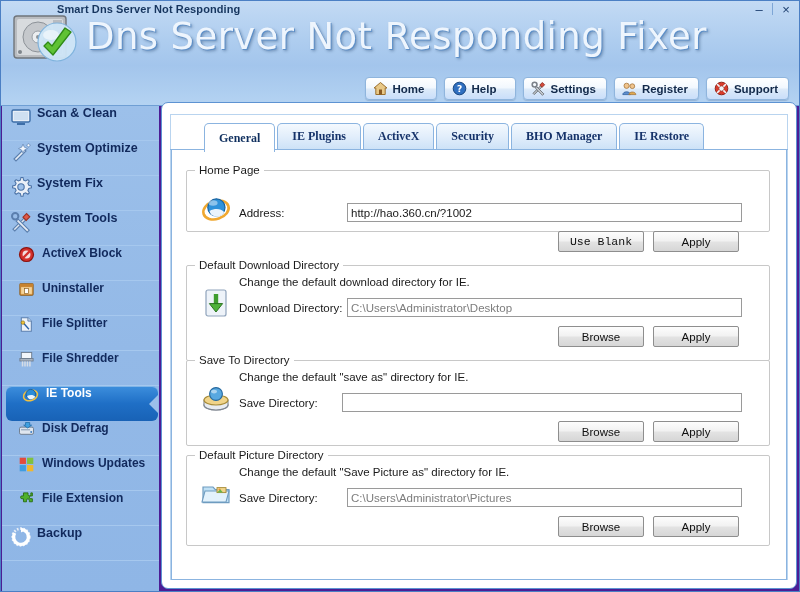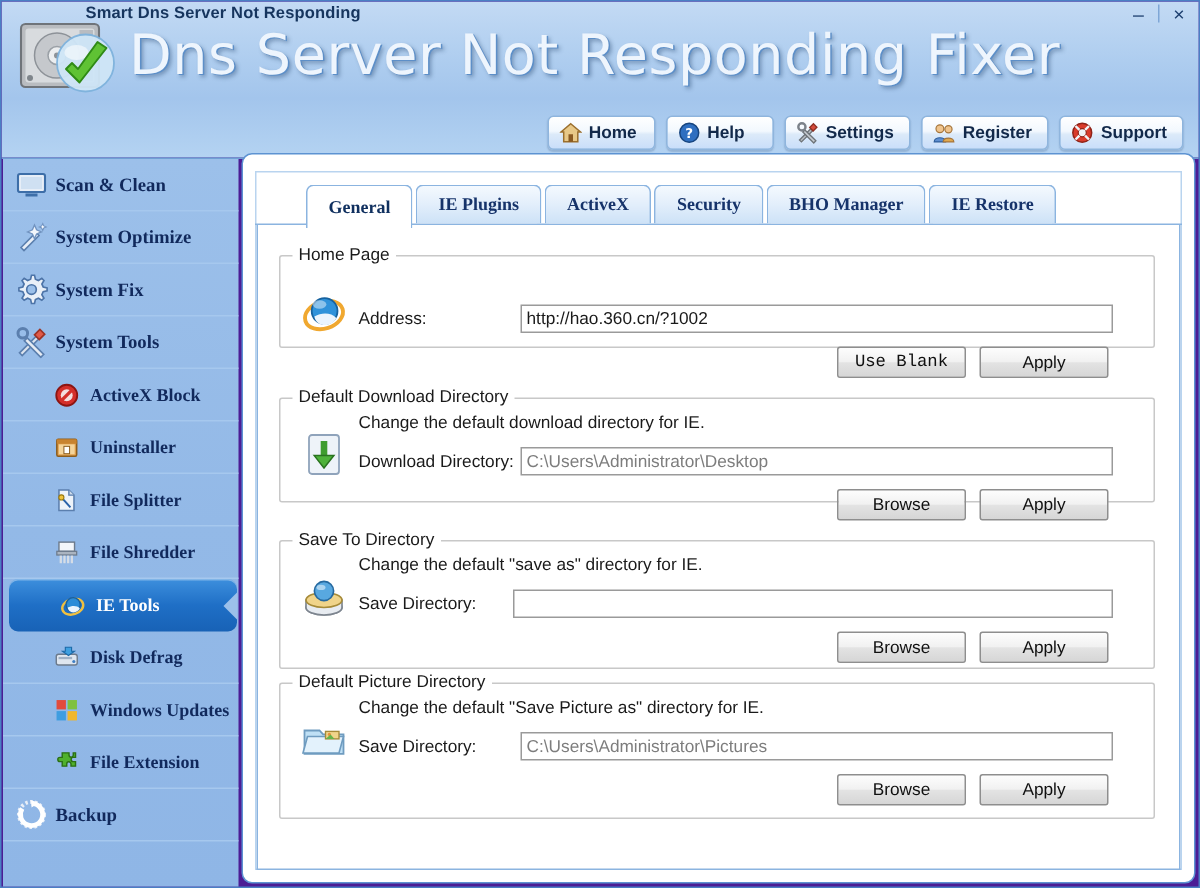--- a/index.html
+++ b/index.html
@@ -91,31 +91,30 @@
 
   
   .sidebar {
     position: absolute; left: 1px; top: 105px;
     width: 157px; height: 486px;
     background: linear-gradient(to bottom, #9cc0ea 0%, #93b9e7 50%, #8fb6e6 100%);
   }
   .side-item {
     position: relative;
     height: 35px;
-    display: flex; align-items: center;
+    display: flex; 
     padding-left: 8px;
     border-bottom: 1px solid #a6c8ee;
     cursor: pointer;
     color: #11295c;
     font-size: 12.5px; font-weight: bold;
     white-space: nowrap;
-    font-family: Liberation Serif, serif;
   }
   .side-item .s-ico { width: 22px; height: 22px; flex: 0 0 22px; margin-right: 5px; display:block; }
-  .side-item.sub { padding-left: 34px; font-size: 12px; }
+  .side-item.sub { padding-left: 16px; font-size: 12px; }
   .side-item.sub .s-ico { width: 17px; height: 17px; flex: 0 0 17px; margin-right: 7px; }
   .side-item.selected {
     background: linear-gradient(to bottom, #3d8fdd 0%, #1f6fc6 50%, #1862b6 100%);
     color: #ffffff;
     border-radius: 6px;
     border-bottom: none;
     margin: 0 0 0 4px;
     width: 152px;
     box-shadow: inset 0 1px 0 rgba(255,255,255,.35);
   }
@@ -477,21 +476,21 @@
           <circle cx="15.4" cy="14.4" r="8.6" fill="#2f92da" stroke="#17629f" stroke-width="1.2"></circle>
           <path d="M8.6 18 c5-2.8 11.2-2.6 14.6 1 -1.8 4.4-7.6 6-11.6 3.6 -1.8-1.1-2.8-2.8-3-4.6z" fill="#eaf4fd"></path>
           <ellipse cx="12" cy="10" rx="4.6" ry="2.8" fill="#ffffff" opacity=".45"></ellipse>
         </svg>
         <span class="g-label">Address:</span>
         <input class="g-input" style="left: 160px; width: 395px;" value="http://hao.360.cn/?1002">
         <div class="g-btn" style="left:371px;font-family:Liberation Mono, monospace;">Use Blank</div>
         <div class="g-btn" style="left:466px;">Apply</div>
       </div>
 
-      <div class="group" style="top:115px; height:70px;">
+      <div class="group" style="top:115px; height:96px;">
         <span class="group-title">Default Download Directory</span>
         <span class="g-desc">Change the default download directory for IE.</span>
         <svg class="g-icon" viewBox="0 0 30 30">
           <rect x="5" y="2" width="20" height="26" rx="2" fill="#eef3f9" stroke="#8fa3bb" stroke-width="1.2"></rect>
           <path d="M15 6 L15 17" stroke="#3f9d2f" stroke-width="4.4"></path>
           <path d="M8.4 15.6 L15 24 L21.6 15.6 Z" fill="#4eb23a" stroke="#2a7320" stroke-width="1"></path>
         </svg>
         <span class="g-label">Download Directory:</span>
         <input class="g-input placeholderish" style="left: 160px; width: 395px;" value="C:\Users\Administrator\Desktop">
         <div class="g-btn" style="left:371px;">Browse</div>

